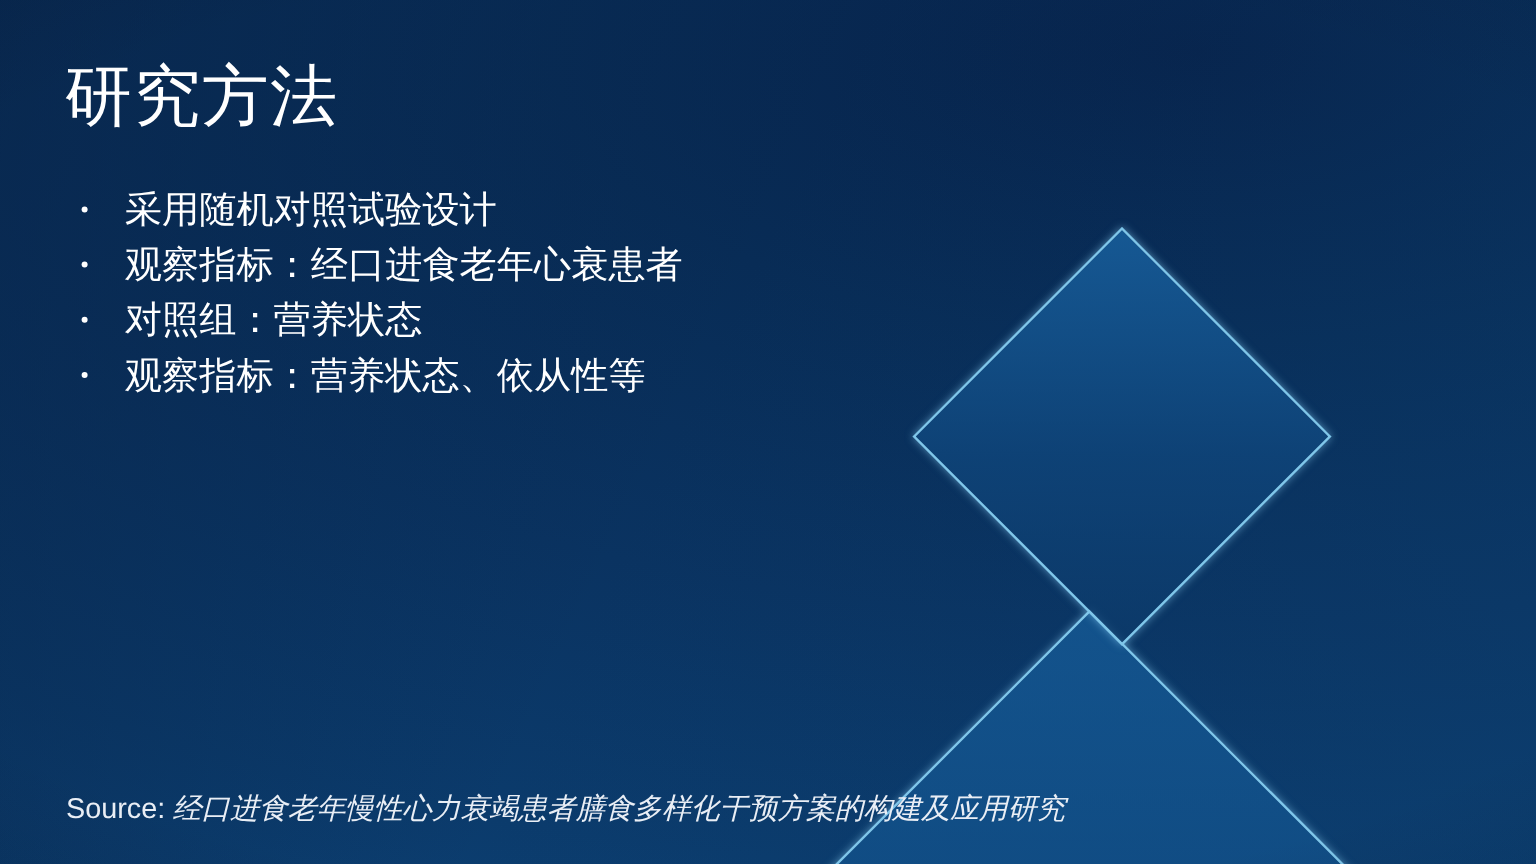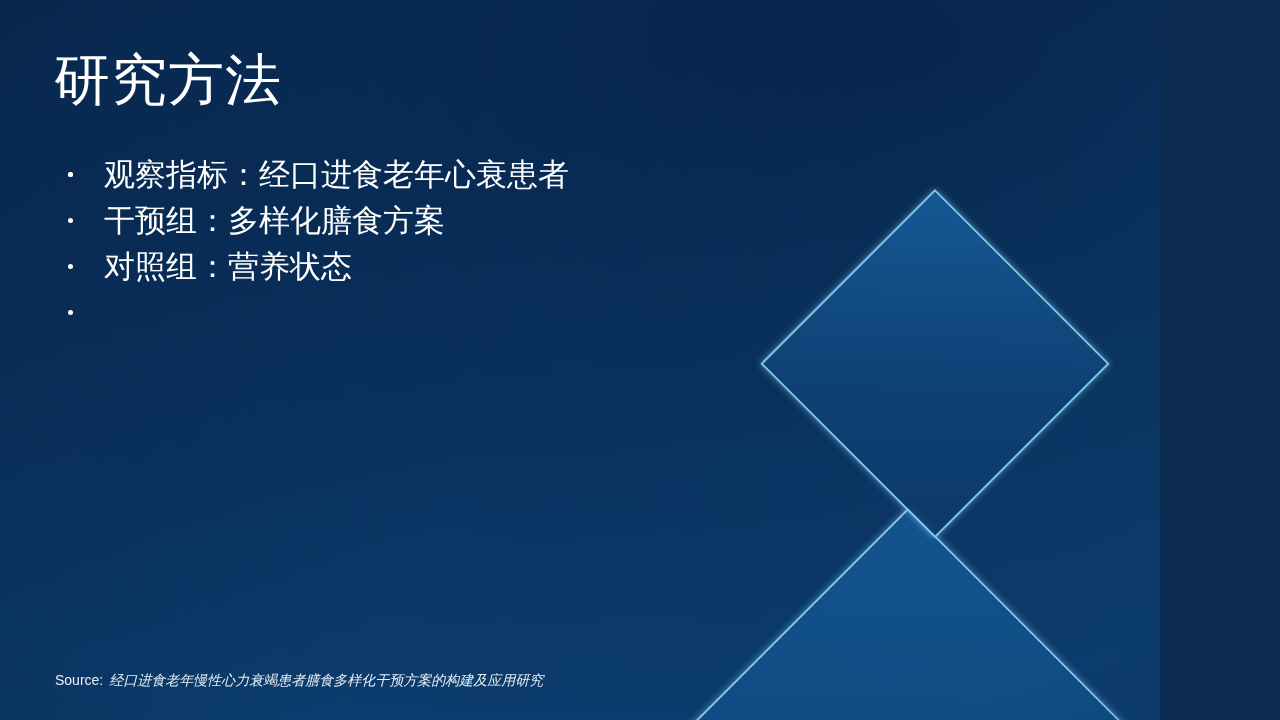--- a/index.html
+++ b/index.html
@@ -2,21 +2,21 @@
 <html><head>
 <meta charset="utf-8">
 <style>
   html, body {
     margin: 0;
     padding: 0;
     background: #0a2a50;
   }
   #slide {
     position: relative;
-    width: 1160px;
+    width: 1280px;
     height: 720px;
     overflow: hidden;
     font-family: "Liberation Sans", "DejaVu Sans", sans-serif;
     background: #0a3560;
   }
 
   
   .bg-base {
     position: absolute;
     inset: 0;
@@ -107,21 +107,21 @@
     top: 20px;
     width: 5px;
     height: 5px;
     border-radius: 50%;
     background: #ffffff;
   }
   .source-line {
     position: absolute;
     left: 55px;
     bottom: 30px;
-    font-size: 14px;
+    font-size: 24px;
     color: #e9eef5;
     white-space: nowrap;
   }
   .source-label {
     font-style: normal;
   }
   .source-title {
     font-style: italic;
     padding-left: 6px;
   }
@@ -141,35 +141,33 @@
 
   <div class="bg-vignette"></div>
 
   <div class="content">
 
     <div class="slide-title">研究方法</div>
 
     <ul class="bullet-list">
       <li class="bullet-item">
         <span class="bullet-dot"></span>
+        <span>采用随机对照试验设计</span>
       </li>
       <li class="bullet-item">
         <span class="bullet-dot"></span>
         <span>观察指标：经口进食老年心衰患者</span>
       </li>
       <li class="bullet-item">
         <span class="bullet-dot"></span>
-        <span>干预组：多样化膳食方案</span>
-      </li>
-      <li class="bullet-item">
-        <span class="bullet-dot"></span>
         <span>对照组：营养状态</span>
       </li>
       <li class="bullet-item">
         <span class="bullet-dot"></span>
+        <span>观察指标：营养状态、依从性等</span>
       </li>
     </ul>
 
     <div class="source-line">
       <span class="source-label">Source:</span><span class="source-title">经口进食老年慢性心力衰竭患者膳食多样化干预方案的构建及应用研究</span>
     </div>
 
   </div>
 </div>
 

